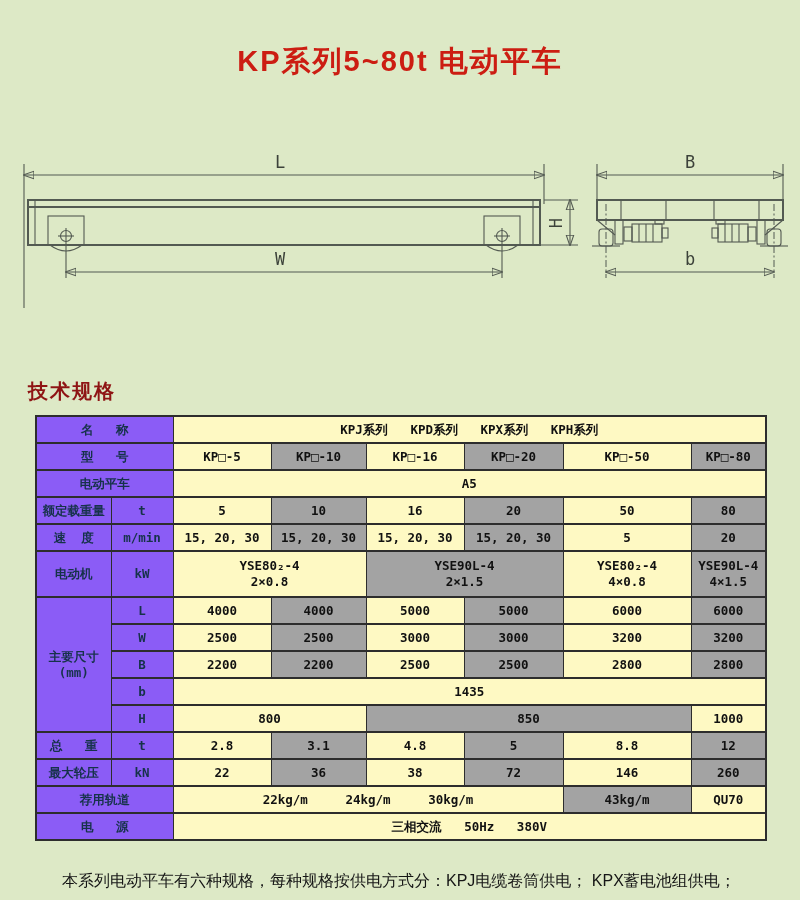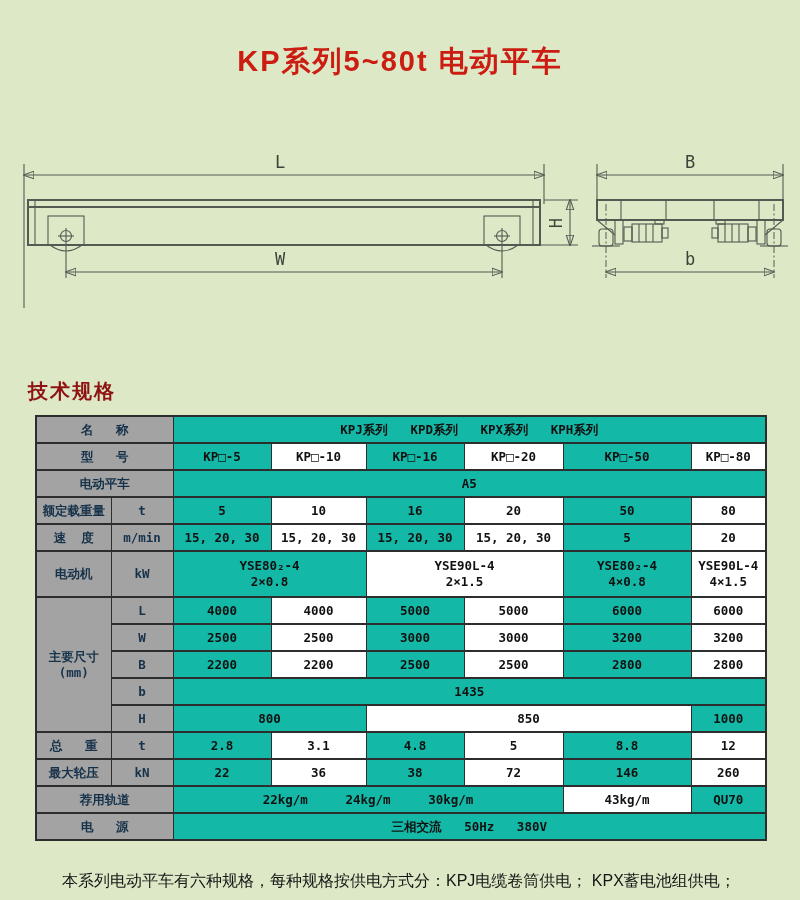--- a/index.html
+++ b/index.html
@@ -45,23 +45,23 @@
   }
   table.spec th,table.spec td{
     border:1px solid #2d2d2d;
     border-top-width:2px;border-bottom-width:2px;
     text-align:center;vertical-align:middle;
     font-size:12.5px;font-weight:bold;
     padding:0;height:25px;
     white-space:pre-line;line-height:1.25;
     font-family:"DejaVu Sans Mono","Liberation Sans",monospace,sans-serif;
   }
-  table.spec th{background:#a3a3a3;color:#16324a;}
-  td.g{background:#14b8a6;}
-  td.b{background:#ffffff;}
+  table.spec th{background:#8b5cf6;color:#16324a;}
+  td.g{background:#fef9c3;}
+  td.b{background:#a3a3a3;}
   tr.motor-row th,tr.motor-row td{height:44px;}
   .footer-text{
     margin:26px 30px 0 30px;
     font-size:16px;line-height:1.8;
     text-indent:2em;
     color:#151515;
   }
 </style>
 </head>
 <body>

